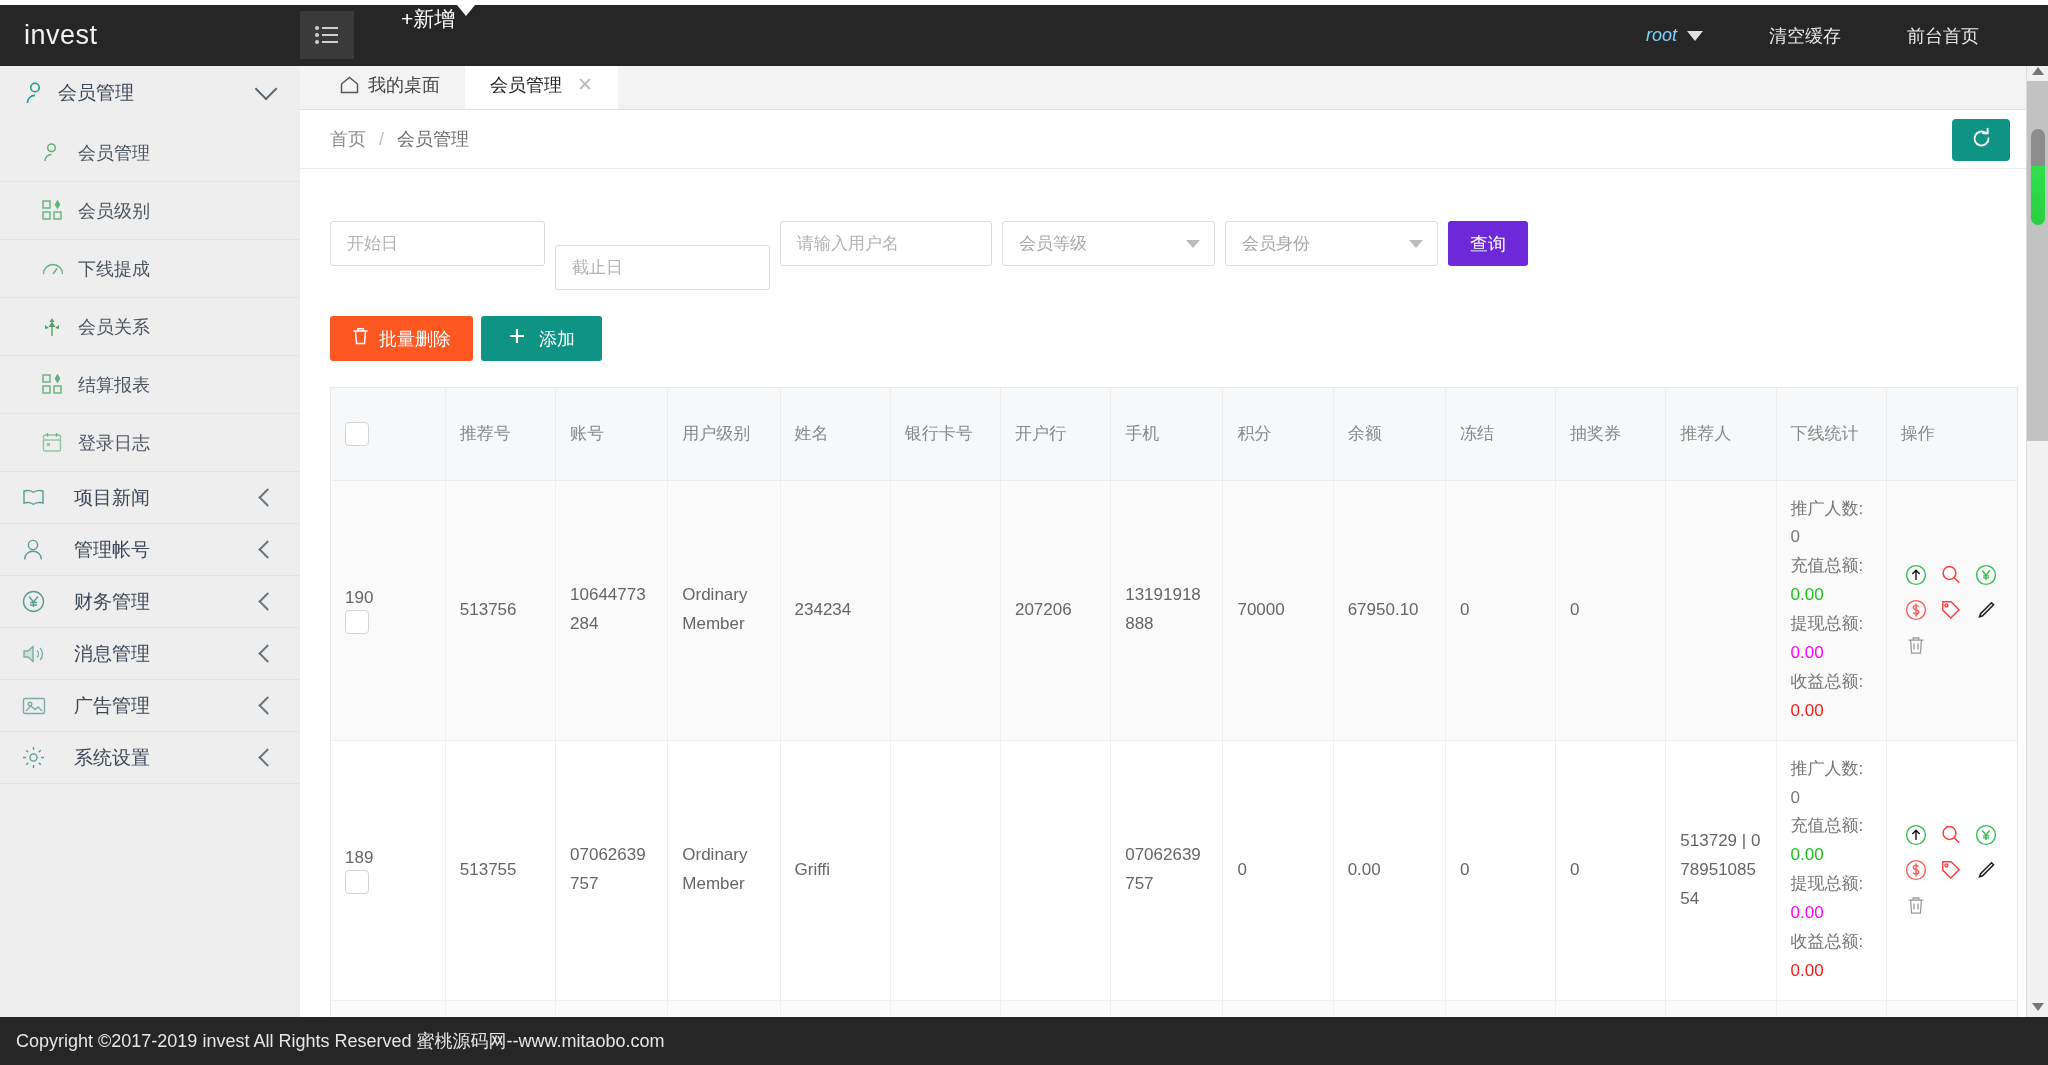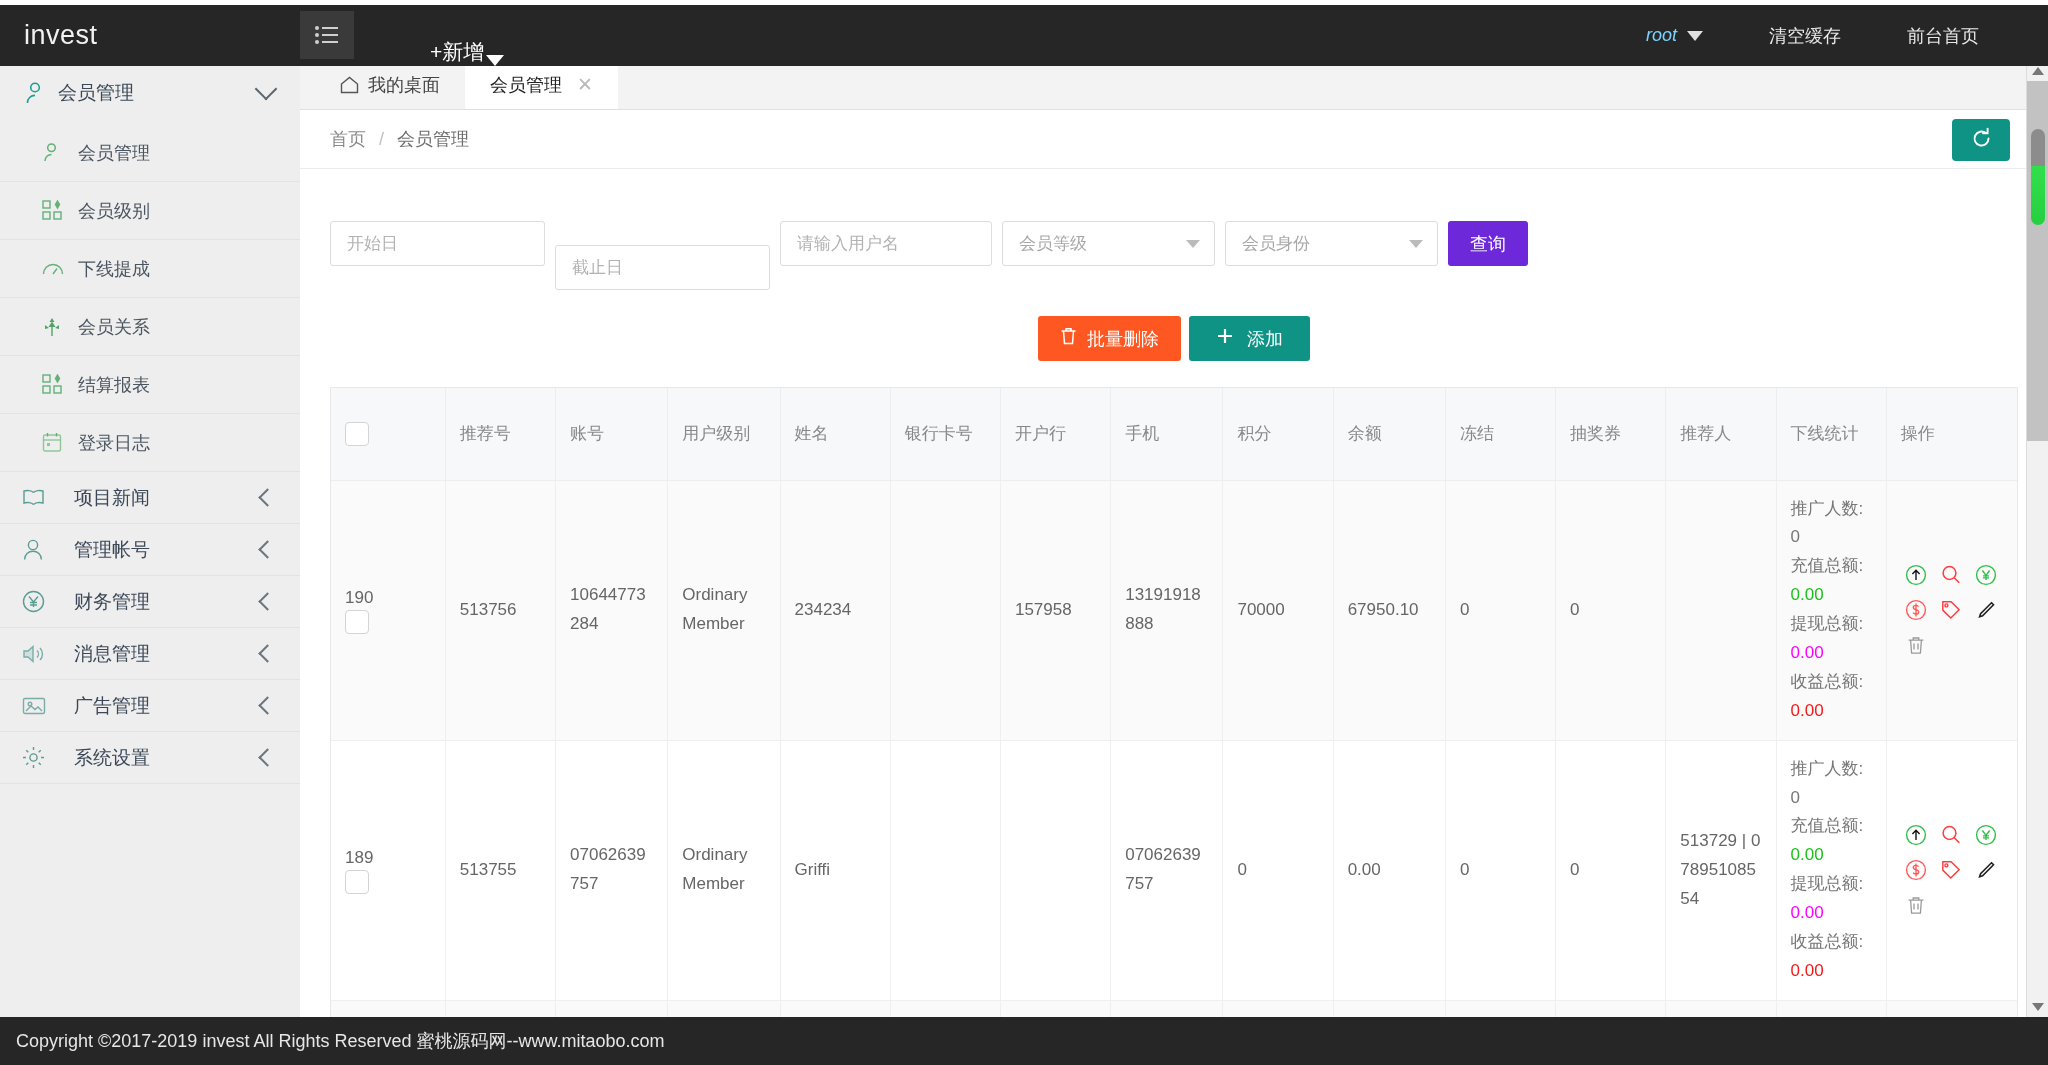--- a/index.html
+++ b/index.html
@@ -23,21 +23,21 @@
     width: 300px; flex: 0 0 300px; display: flex; align-items: center;
     padding-left: 24px; color: #f2f2f2; font-size: 27px; letter-spacing: .5px;
   }
   .hamburger {
     width: 54px; height: 48px; margin: 6px 0 0 0; align-self: flex-start;
     background: #3a3a3a; display: flex; align-items: center; justify-content: center;
     cursor: pointer;
   }
   .hamburger svg { display: block; }
   .new-btn {
-    display: flex; align-items: flex-end; gap: 2px; margin-left: 76px;
+    display: flex; align-items: flex-start; gap: 2px; margin-left: 47px;
     color: #fff; font-size: 21px; cursor: pointer;
   }
   .caret-down {
     width: 0; height: 0; border-left: 9px solid transparent;
     border-right: 9px solid transparent; border-top: 11px solid #fff;
     display: inline-block;
   }
   .topbar-right {
     margin-left: auto; display: flex; align-items: center;
     gap: 0; padding-right: 36px; height: 61px;
@@ -136,21 +136,21 @@
   .sel .ar {
     width: 0; height: 0; border-left: 7px solid transparent;
     border-right: 7px solid transparent; border-top: 8px solid #bbb;
   }
   .btn-search {
     height: 45px; padding: 8px 22px; background: #6d28d9; color: #fff; border: none;
     border-radius: 3px; font-size: 18px; cursor: pointer;
     font-family: inherit;
   }
 
-  .action-row { display: flex; gap: 8px; padding-top: 26px; padding-bottom: 26px; justify-content: center; }
+  .action-row { display: flex; gap: 8px; padding-top: 26px; padding-bottom: 26px; }
   .btn-del {
     height: 45px; padding: 0 22px; background: #ff5722; color: #fff; border: none;
     border-radius: 3px; font-size: 18px; cursor: pointer; display: flex;
     align-items: center; gap: 10px; font-family: inherit;
   }
   .btn-add {
     height: 45px; padding: 0 27px; background: #0e9384; color: #fff; border: none;
     border-radius: 3px; font-size: 18px; cursor: pointer; display: flex;
     align-items: center; gap: 13px; font-family: inherit;
   }
@@ -506,21 +506,21 @@
             <tr class="alt" style="height:253px;">
               <td class="idcell">
                 <div>190</div>
                 <span class="chk"></span>
               </td>
               <td>513756</td>
               <td>10644773284</td>
               <td>Ordinary Member</td>
               <td>234234</td>
               <td></td>
-              <td>157958</td>
+              <td>207206</td>
               <td>13191918888</td>
               <td>70000</td>
               <td>67950.10</td>
               <td>0</td>
               <td>0</td>
               <td></td>
               <td>
                 <div class="stat">
                   <span>推广人数:</span><span>0</span><br>
                   <span>充值总额:</span><span class="g">0.00</span><br>

